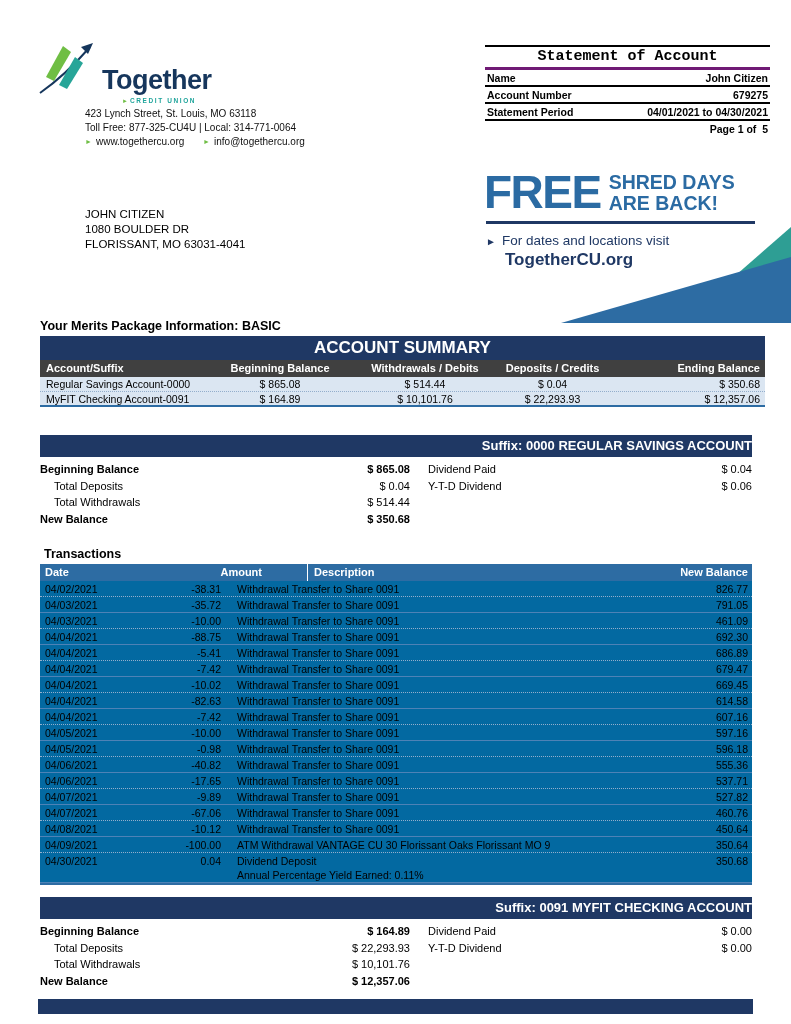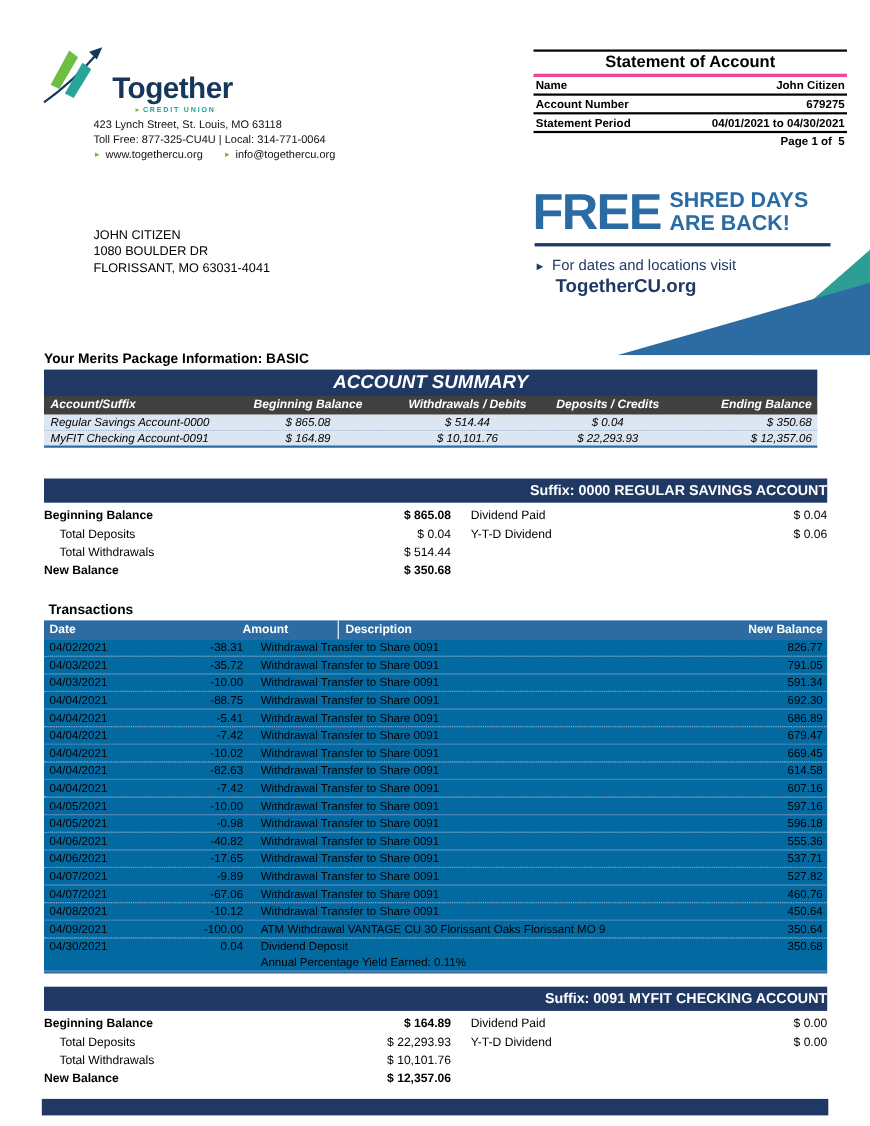--- a/index.html
+++ b/index.html
@@ -17,40 +17,40 @@
   .brand-name{ position:absolute; left:64px; top:20px; font-size:27px; font-weight:bold; color:#16365c; letter-spacing:-0.5px; }
   .brand-sub{ position:absolute; left:84px; top:52px; font-size:6.5px; font-weight:bold; color:#1fa49b; letter-spacing:1.6px; white-space:nowrap; }
   .brand-sub .b{ color:#6fbe44; font-size:6px; letter-spacing:0; margin-right:2px; }
   .addr{ margin-left:47px; font-size:10px; line-height:13.5px; color:#101010; }
   .links{ margin-left:47px; font-size:10px; line-height:15px; color:#101010; }
   .links .b{ color:#6fbe44; font-size:7px; vertical-align:1px; margin-right:4px; }
   .links .gap{ display:inline-block; width:16px; }
   
   .stmt-box{ width:285px; }
   .stmt-inner{ border-top:2px solid #000; }
-  .stmt-title{ font-size:15px; font-weight:bold; text-align:center; padding:1px 0 2px; border-bottom:3px solid #ec4899; }
+  .stmt-title{ font-size:15px; font-weight:bold; text-align:center; padding:1px 0 2px; border-bottom:3px solid #701a75;font-family:Liberation Mono, monospace; }
   .stmt-row{ display:flex; justify-content:space-between; font-size:10.5px; font-weight:bold; padding:2px 2px 1px; border-bottom:2px solid #000; }
   .stmt-row.last{ border-bottom:2.5px solid #000; }
   .stmt-page{ text-align:right; font-size:10.5px; font-weight:bold; padding:2px 2px 0; white-space:pre; }
   
   .mid-row{ display:flex; justify-content:space-between; padding:21px 0 0 38px; height:160px; }
   .recipient{ margin:37px 0 0 47px; font-size:11.5px; line-height:15px; }
   .promo{ position:relative; width:307px; }
   .promo-top{ display:flex; align-items:flex-start; }
   .free{ font-size:46px; font-weight:bold; color:#2b6ba3; line-height:44px; letter-spacing:-1.5px; }
   .promo-lines{ margin-left:8px; font-size:19.5px; font-weight:bold; color:#2b6ba3; line-height:20.5px; padding-top:2px; white-space:nowrap; }
   .promo-rule{ height:3px; background:#1f3864; margin:7px 36px 9px 2px; }
   .promo-visit{ font-size:13.5px; color:#1f3864; margin-left:2px; }
   .promo-visit .b{ font-size:10px; margin-right:6px; color:#1f3864; }
   .promo-site{ font-size:17px; font-weight:bold; color:#1f3864; margin-left:21px; margin-top:2px; }
   .promo-tris{ position:absolute; right:0; bottom:-14px; }
   
   .merits{ margin:10px 0 3px 40px; font-size:12.5px; font-weight:bold; }
   
-  .content{ margin:0 48px 0 40px;font-style:italic; }
+  .content{ margin:0 26px 0 40px; }
   .sum-title{ background:#1f3864; color:#fff; text-align:center; font-size:17px; font-weight:bold; height:24px; line-height:24px; }
   .sum-head,.sum-row{ display:grid; grid-template-columns:170px 140px 150px 105px 1fr; }
   .sum-head{ background:#404040; color:#fff; font-weight:bold; font-size:11px; height:17px; line-height:17px; }
   .sum-head > div{ white-space:nowrap; }
   .sum-row{ background:#dbe6f2; font-size:10.5px; height:15px; line-height:15px; }
   .sum-row.r0{ border-bottom:1px dotted #93aecc; }
   .sum-row.r1{ border-bottom:2px solid #2d6ca3; }
   .sc0{ padding-left:6px; text-align:left; } .sc1,.sc2,.sc3{ text-align:center; } .sc4{ text-align:right; padding-right:5px; }
   
   .band{ margin:0 39px 0 40px; background:#1f3864; color:#fff; font-weight:bold; font-size:13px; height:22px; line-height:22px; padding-left:8px;text-align:right; }
@@ -228,21 +228,21 @@
             <div>Withdrawal Transfer to Share 0091</div>
           </div>
           <div class="c-bal">791.05</div>
         </div>
         <div class="tx-row sep-dot">
           <div class="c-date">04/03/2021</div>
           <div class="c-amt">-10.00</div>
           <div class="c-desc">
             <div>Withdrawal Transfer to Share 0091</div>
           </div>
-          <div class="c-bal">591.34</div>
+          <div class="c-bal">461.09</div>
         </div>
         <div class="tx-row sep-solid">
           <div class="c-date">04/04/2021</div>
           <div class="c-amt">-88.75</div>
           <div class="c-desc">
             <div>Withdrawal Transfer to Share 0091</div>
           </div>
           <div class="c-bal">692.30</div>
         </div>
         <div class="tx-row sep-dot">

